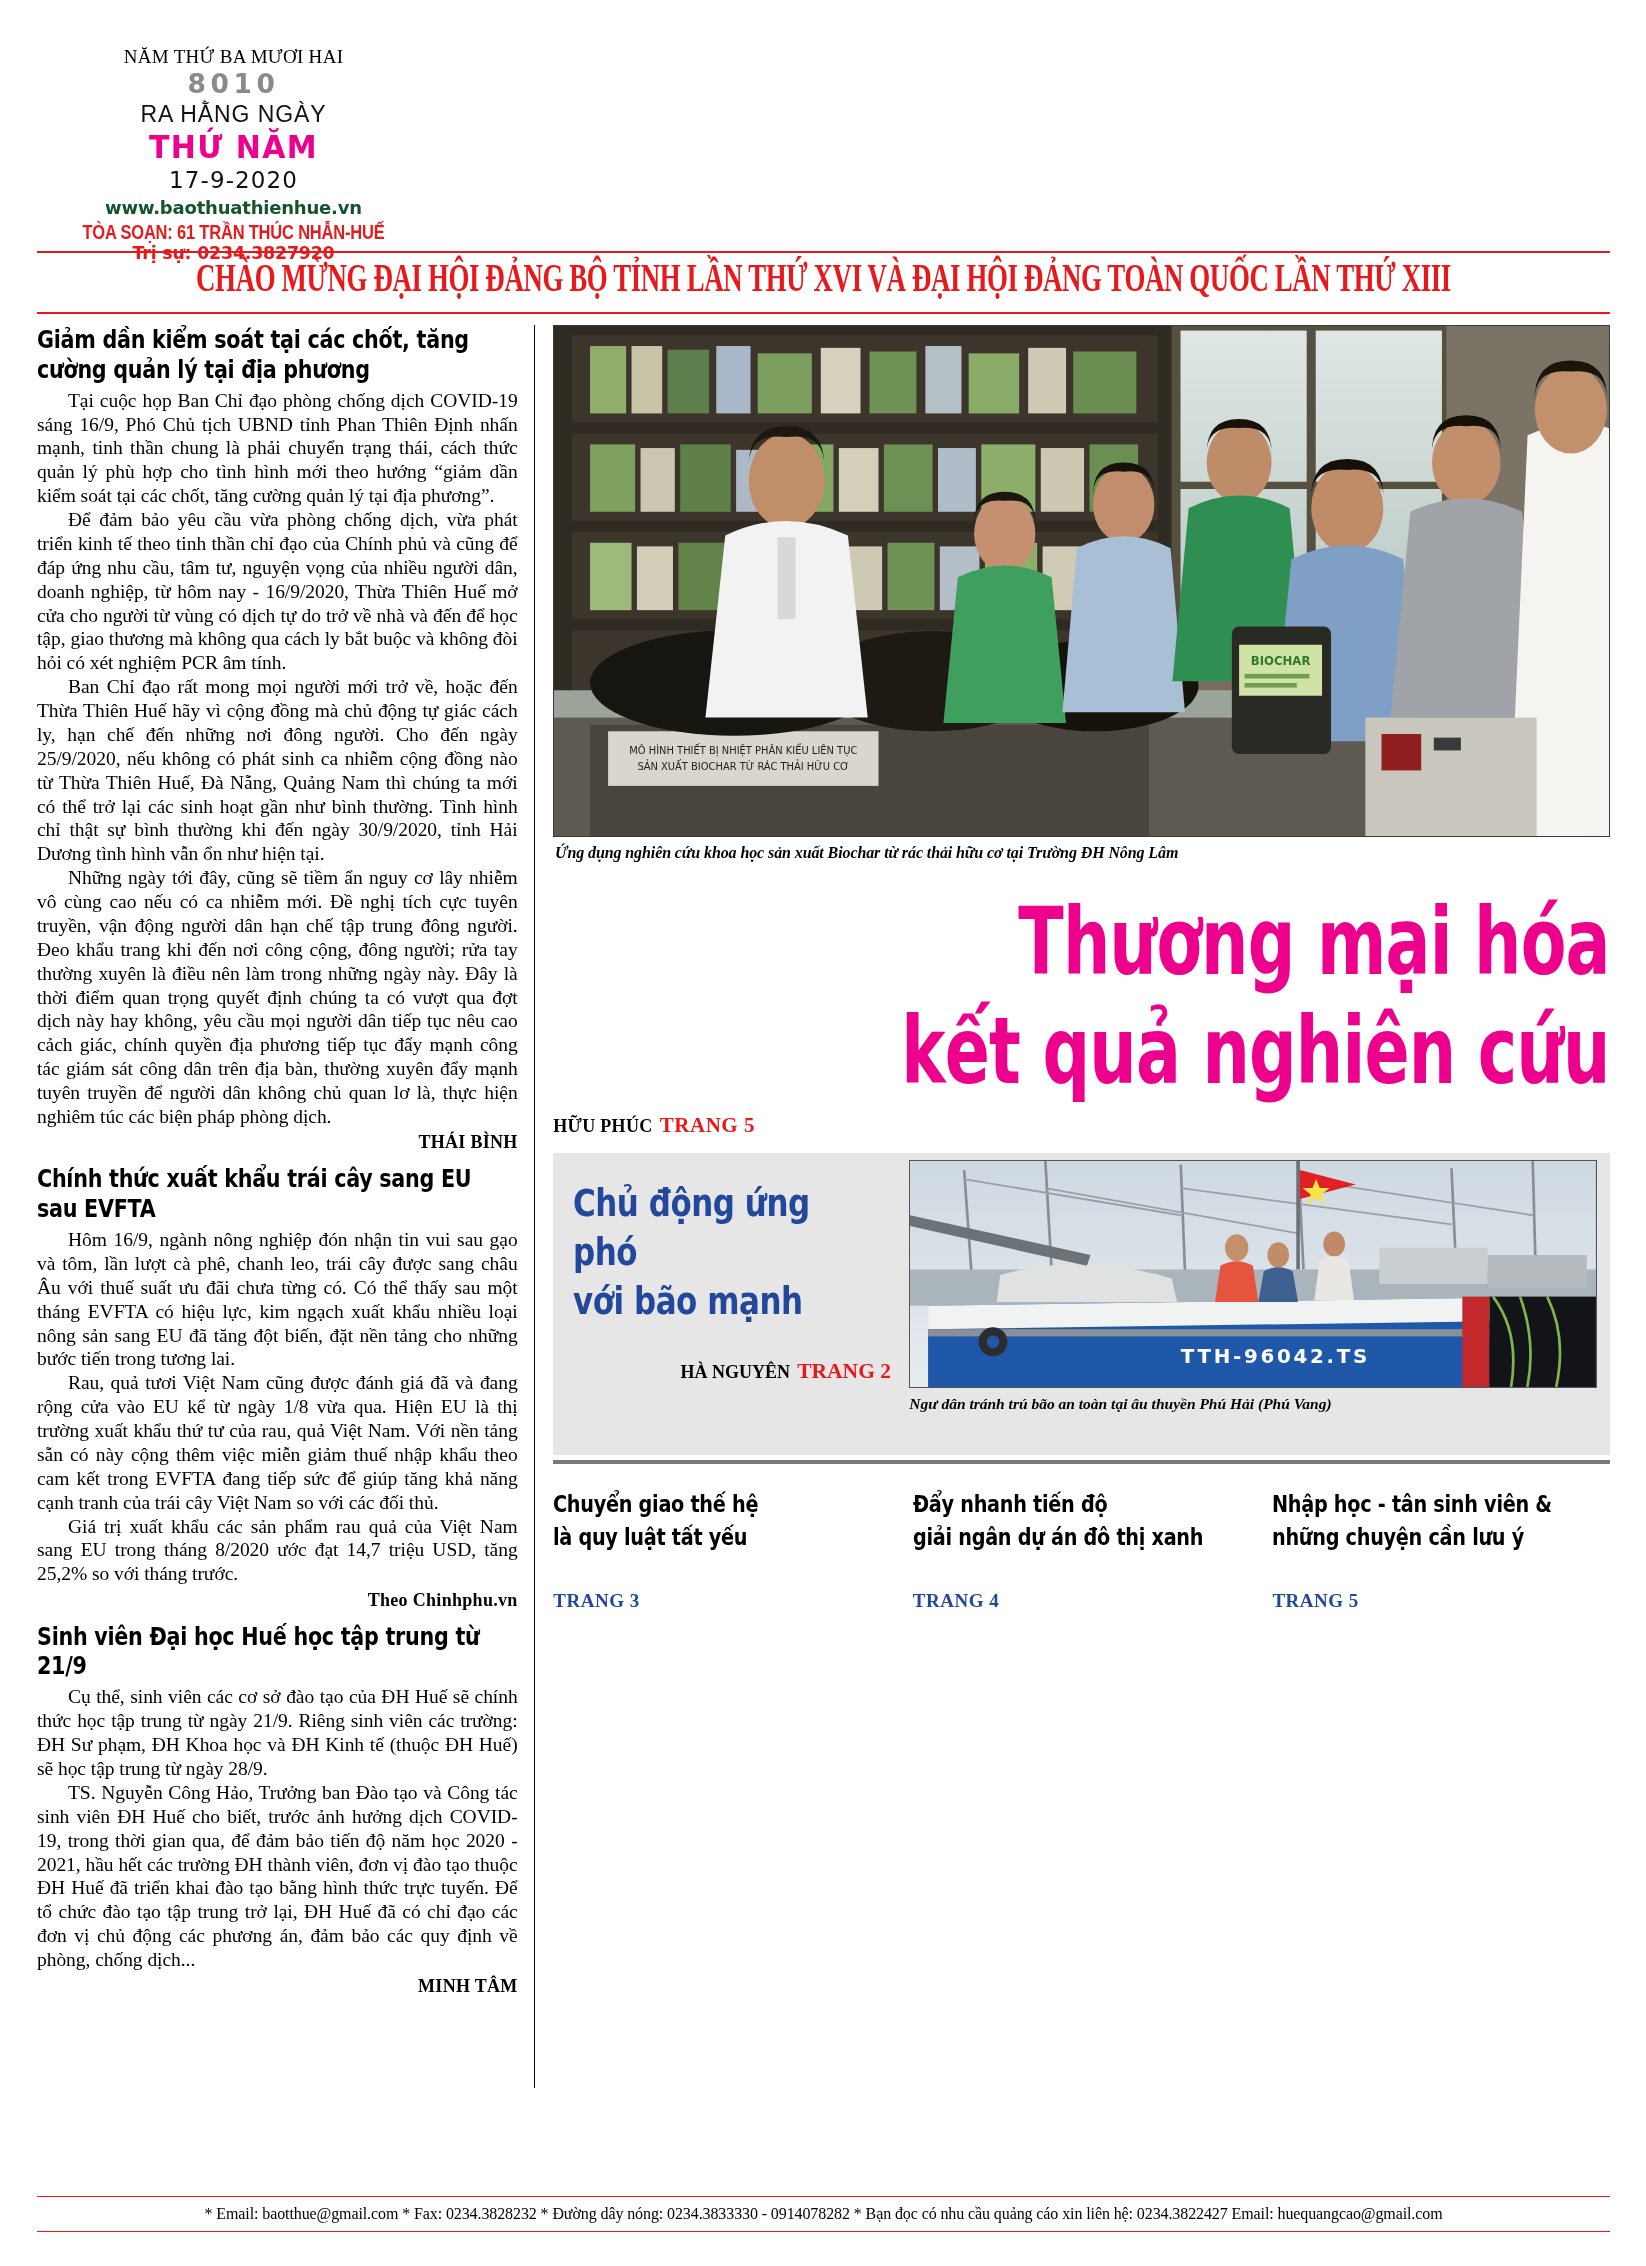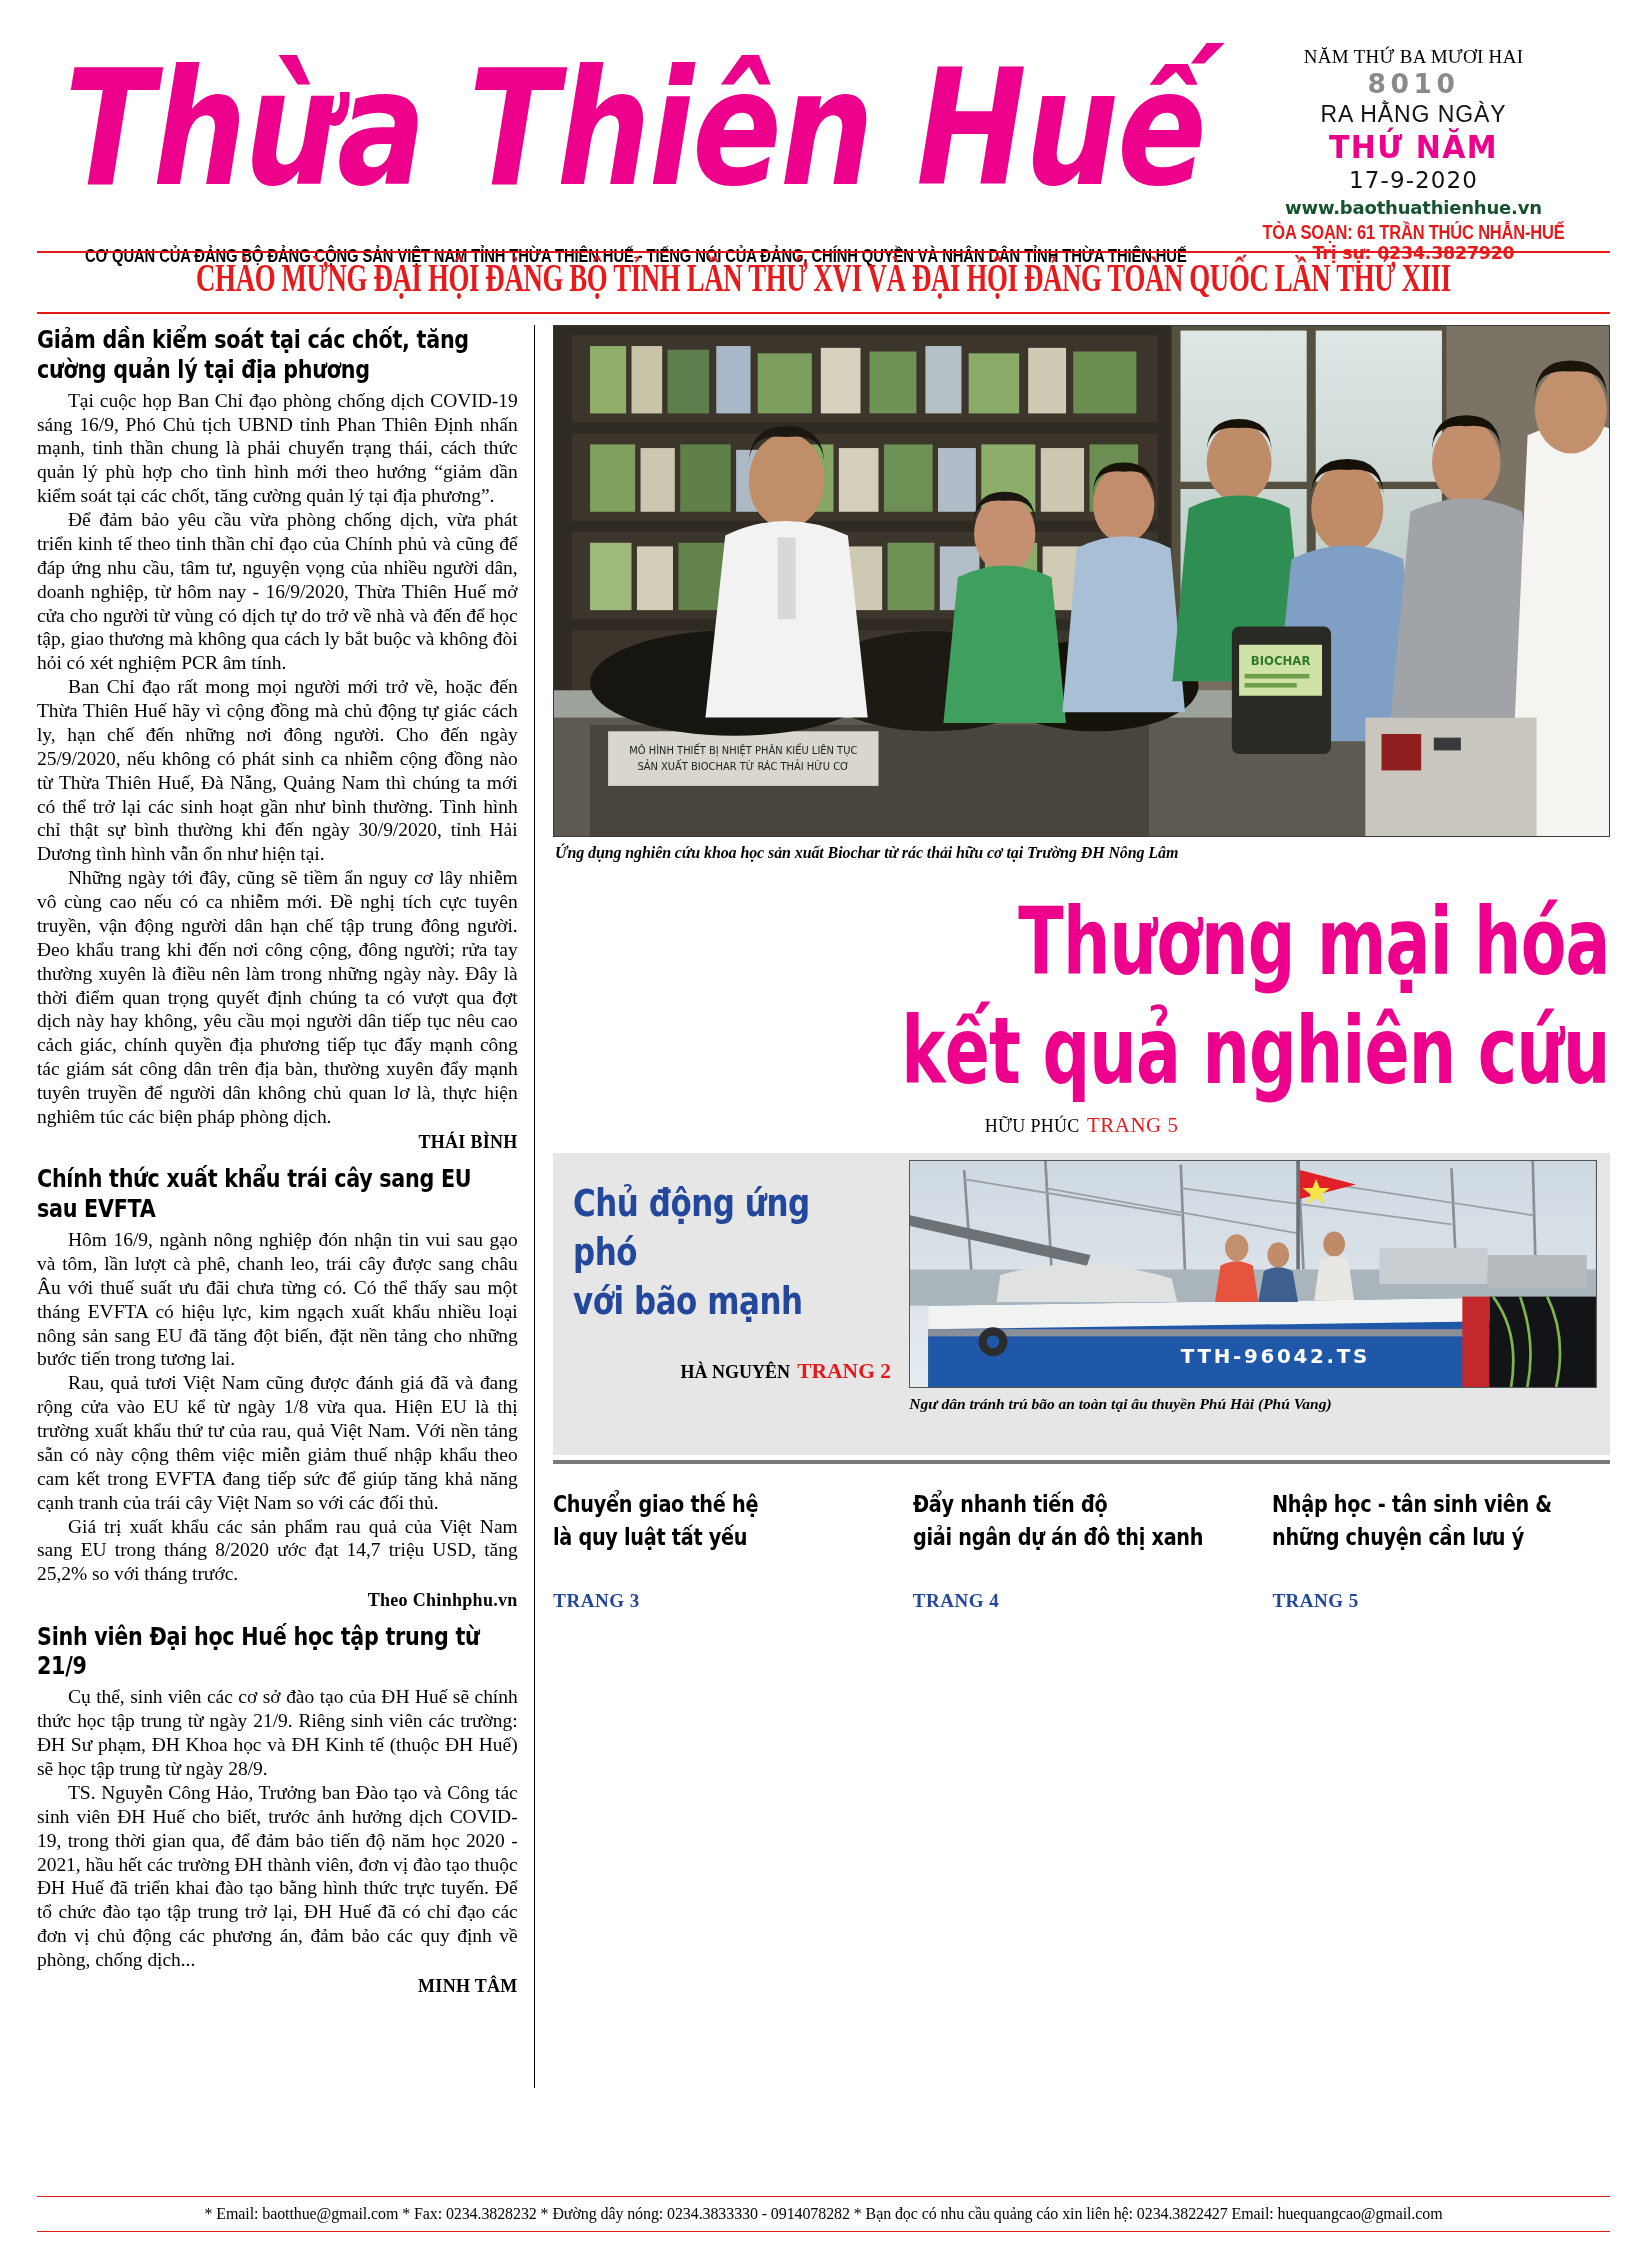--- a/index.html
+++ b/index.html
@@ -241,24 +241,24 @@
     text-align: right;
     transform: scaleX(0.86) scaleY(1.08);
     transform-origin: right top;
     margin: 25.6px 0 0 0;
     letter-spacing: -0.9px;
     white-space: nowrap;
   }
   .big-head .l1 { display: block; }
   .big-head .l2 { display: block; }
   .big-byline {
-    text-align: center;
+    text-align: left;
     margin-top: 22px;
     font-family: "Liberation Serif", serif;
-    font-weight: normal;
+    font-weight: bold;
     font-size: 18px;
     letter-spacing: 0.3px;
   }
   .big-byline .page-ref {
     color: #e8191b;
     font-size: 21px;
     margin-left: 7.3px;
     letter-spacing: 0.5px;
   }
 
@@ -374,24 +374,20 @@
     white-space: nowrap;
     letter-spacing: -0.1px;
   }
 </style>
 </head>
 <body>
 
 <div class="page">
 
   <div class="masthead">
-    <div class="masthead-left">
-      <div class="paper-title">Thừa Thiên Huế</div>
-      <div class="paper-subtitle">CƠ QUAN CỦA ĐẢNG BỘ ĐẢNG CỘNG SẢN VIỆT NAM TỈNH THỪA THIÊN HUẾ  -  TIẾNG NÓI CỦA ĐẢNG, CHÍNH QUYỀN VÀ NHÂN DÂN TỈNH THỪA THIÊN HUẾ</div>
-    </div>
     <div class="masthead-right">
       <div class="mr-year">NĂM THỨ BA MƯƠI HAI</div>
       <div class="mr-number">8010</div>
       <div class="mr-daily">RA HẰNG NGÀY</div>
       <div class="mr-weekday">THỨ NĂM</div>
       <div class="mr-date">17-9-2020</div>
       <div class="mr-web">www.baothuathienhue.vn</div>
       <div class="mr-office">TÒA SOẠN: 61 TRẦN THÚC NHẪN-HUẾ</div>
       <div class="mr-phone">Trị sự: 0234.3827920</div>
     </div>

